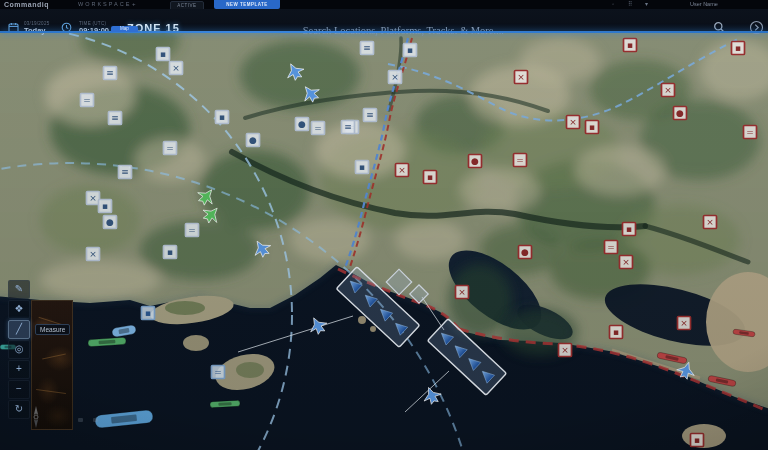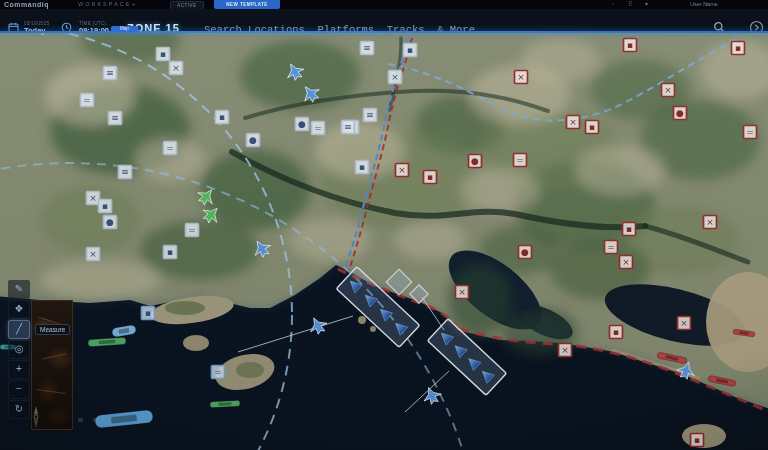--- a/index.html
+++ b/index.html
@@ -20,21 +20,21 @@
   #row2{position:absolute;left:0;top:9px;width:768px;height:22px;background:linear-gradient(#0c121c,#0a0f18);z-index:30;}
   #accent-line{position:absolute;left:0;top:31px;width:768px;height:2px;background:linear-gradient(90deg,#2a72c4,#3a86de 30%,#2a72c4);box-shadow:0 0 6px #2d7fd6;z-index:31;}
   #map-tab{position:absolute;left:111px;top:26px;width:27px;height:6px;background:#2f6fd4;border-radius:2px 2px 0 0;z-index:32;
       font-size:4.5px;color:#dce9fa;text-align:center;line-height:6px;}
   .cal,.clk{position:absolute;top:13px;width:11px;height:11px;}
   #cal{left:8px;}  #clk{left:61px;}
   .lbl-sm{position:absolute;top:12px;font-size:4.5px;color:#5e6c80;letter-spacing:.3px;white-space:nowrap;}
   .lbl-big{position:absolute;top:17px;font-size:7.5px;color:#c3cedd;font-weight:bold;white-space:nowrap;}
   #zone{position:absolute;left:127px;top:13px;font-size:11px;font-weight:bold;color:#d8e8f4;letter-spacing:1px;text-shadow:0 0 5px rgba(80,160,230,.8);}
   #search-input{position:absolute;left:202px;top:12px;width:300px;height:16px;background:transparent;border:none;outline:none;
-      font-family:Liberation Mono, monospace;font-size:10.5px;color:#aebccd;}
+      font-family:Liberation Serif, serif;font-size:10.5px;color:#aebccd;text-align:right;}
   #search-input::placeholder{color:#8e9cb0;}
   #search-ic{position:absolute;left:713px;top:12px;}
   #fwd-ic{position:absolute;left:749px;top:11px;}
   
   #mapwrap{position:absolute;left:0;top:0;width:768px;height:450px;}
   
   #toolbar{position:absolute;left:8px;top:280px;width:22px;z-index:20;display:flex;flex-direction:column;gap:1px;}
   .tbtn{width:20px;height:17px;background:rgba(10,16,26,.55);border:1px solid rgba(60,78,102,.25);border-radius:2px;
         color:#9fc0e8;font-size:10px;text-align:center;line-height:16px;cursor:pointer;}
   .tbtn.sel{background:#2c3e57;border-color:#5f7893;box-shadow:0 0 4px rgba(90,140,200,.5);}

